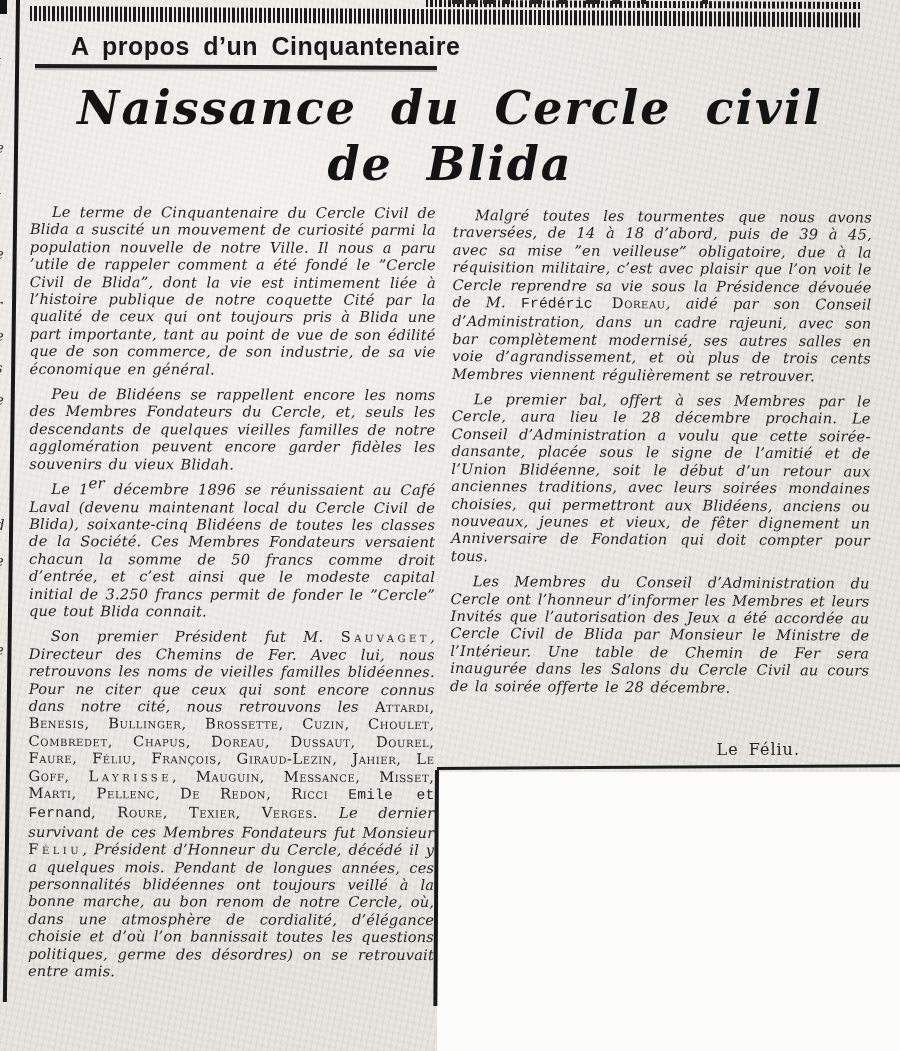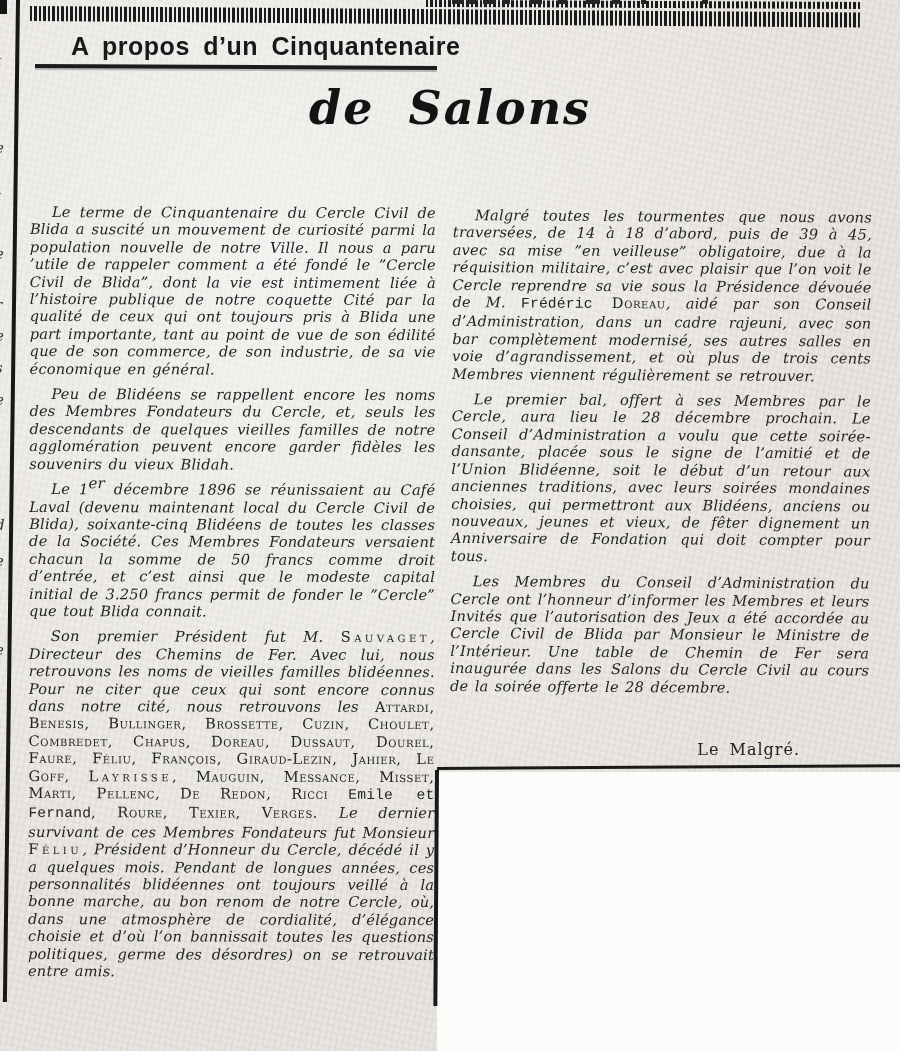--- a/index.html
+++ b/index.html
@@ -104,34 +104,35 @@
       <div class="dash" style="left: 586px; width: 14px;"></div>
       <div class="dash" style="left: 612px; width: 8px;"></div>
       <div class="dash" style="left: 641px; width: 5px;"></div>
       <div class="dash" style="left: 702px; width: 6px;"></div>
     </div>
 
   <div class="kicker">A propos d’un Cinquantenaire</div>
   <div class="kicker-underline"></div>
 
   <h1 class="title">
-    <span class="title-line">de Salons</span>
+    <span class="title-line">Naissance du Cercle civil</span>
+    <span class="title-line">de Blida</span>
   </h1>
 
   <div class="whitebox"></div>
   <div class="whitebox-top-border"></div>
   <div class="whitebox-left-border"></div>
 
   <div class="col col-left">
       <p class="para"><span class="seg s-i">Le terme de Cinquantenaire du Cercle Civil de Blida a suscité un mouvement de curiosité parmi la population nouvelle de notre Ville. Il nous a paru ’utile de rappeler comment a été fondé le ”Cercle Civil de Blida”, dont la vie est intimement liée à l’histoire publique de notre coquette Cité par la qualité de ceux qui ont toujours pris à Blida une part importante, tant au point de vue de son édilité que de son commerce, de son industrie, de sa vie économique en général.</span></p>
       <p class="para"><span class="seg s-i">Peu de Blidéens se rappellent encore les noms des Membres Fondateurs du Cercle, et, seuls les descendants de quelques vieilles familles de notre agglomération peuvent encore garder fidèles les souvenirs du vieux Blidah.</span></p>
       <p class="para"><span class="seg s-i">Le 1</span><span class="seg s-sup">er</span><span class="seg s-i"> décembre 1896 se réunissaient au Café Laval (devenu maintenant local du Cercle Civil de Blida), soixante-cinq Blidéens de toutes les classes de la Société. Ces Membres Fondateurs versaient chacun la somme de 50 francs comme droit d’entrée, et c’est ainsi que le modeste capital initial de 3.250 francs permit de fonder le ”Cercle” que tout Blida connait.</span></p>
       <p class="para"><span class="seg s-i">Son premier Président fut M. </span><span class="seg s-scs">Sauvaget</span><span class="seg s-i">, Directeur des Chemins de Fer. Avec lui, nous retrouvons les noms de vieilles familles blidéennes. Pour ne citer que ceux qui sont encore connus dans notre cité, nous retrouvons les </span><span class="seg s-sc">Attardi, Benesis, Bullinger, Brossette, Cuzin, Choulet, Combredet, Chapus, Doreau, Dussaut, Dourel, Faure, Féliu, François, Giraud-Lezin, Jahier, Le Goff, </span><span class="seg s-scs">Layrisse</span><span class="seg s-sc">, Mauguin, Messance, Misset, Marti, Pellenc, De Redon, Ricci </span><span class="seg s-r">Emile et Fernand</span><span class="seg s-sc">, Roure, Texier, Verges. </span><span class="seg s-i">Le dernier survivant de ces Membres Fondateurs fut Monsieur </span><span class="seg s-scs">Féliu</span><span class="seg s-i">, Président d’Honneur du Cercle, décédé il y a quelques mois. Pendant de longues années, ces personnalités blidéennes ont toujours veillé à la bonne marche, au bon renom de notre Cercle, où, dans une atmosphère de cordialité, d’élégance choisie et d’où l’on bannissait toutes les questions politiques, germe des désordres) on se retrouvait entre amis.</span></p>
     </div>
   <div class="col col-right">
       <p class="para"><span class="seg s-i">Malgré toutes les tourmentes que nous avons traversées, de 14 à 18 d’abord, puis de 39 à 45, avec sa mise ”en veilleuse” obligatoire, due à la réquisition militaire, c’est avec plaisir que l’on voit le Cercle reprendre sa vie sous la Présidence dévouée de M. </span><span class="seg s-r">Frédéric </span><span class="seg s-sc">Doreau</span><span class="seg s-i">, aidé par son Conseil d’Administration, dans un cadre rajeuni, avec son bar complètement modernisé, ses autres salles en voie d’agrandissement, et où plus de trois cents Membres viennent régulièrement se retrouver.</span></p>
       <p class="para"><span class="seg s-i">Le premier bal, offert à ses Membres par le Cercle, aura lieu le 28 décembre prochain. Le Conseil d’Administration a voulu que cette soirée-dansante, placée sous le signe de l’amitié et de l’Union Blidéenne, soit le début d’un retour aux anciennes traditions, avec leurs soirées mondaines choisies, qui permettront aux Blidéens, anciens ou nouveaux, jeunes et vieux, de fêter dignement un Anniversaire de Fondation qui doit compter pour tous.</span></p>
       <p class="para"><span class="seg s-i">Les Membres du Conseil d’Administration du Cercle ont l’honneur d’informer les Membres et leurs Invités que l’autorisation des Jeux a été accordée au Cercle Civil de Blida par Monsieur le Ministre de l’Intérieur. Une table de Chemin de Fer sera inaugurée dans les Salons du Cercle Civil au cours de la soirée offerte le 28 décembre.</span></p>
     </div>
 
-  <div class="signature">Le Malgré.</div>
+  <div class="signature">Le Féliu.</div>
 
 </div>
 
 </body></html>

